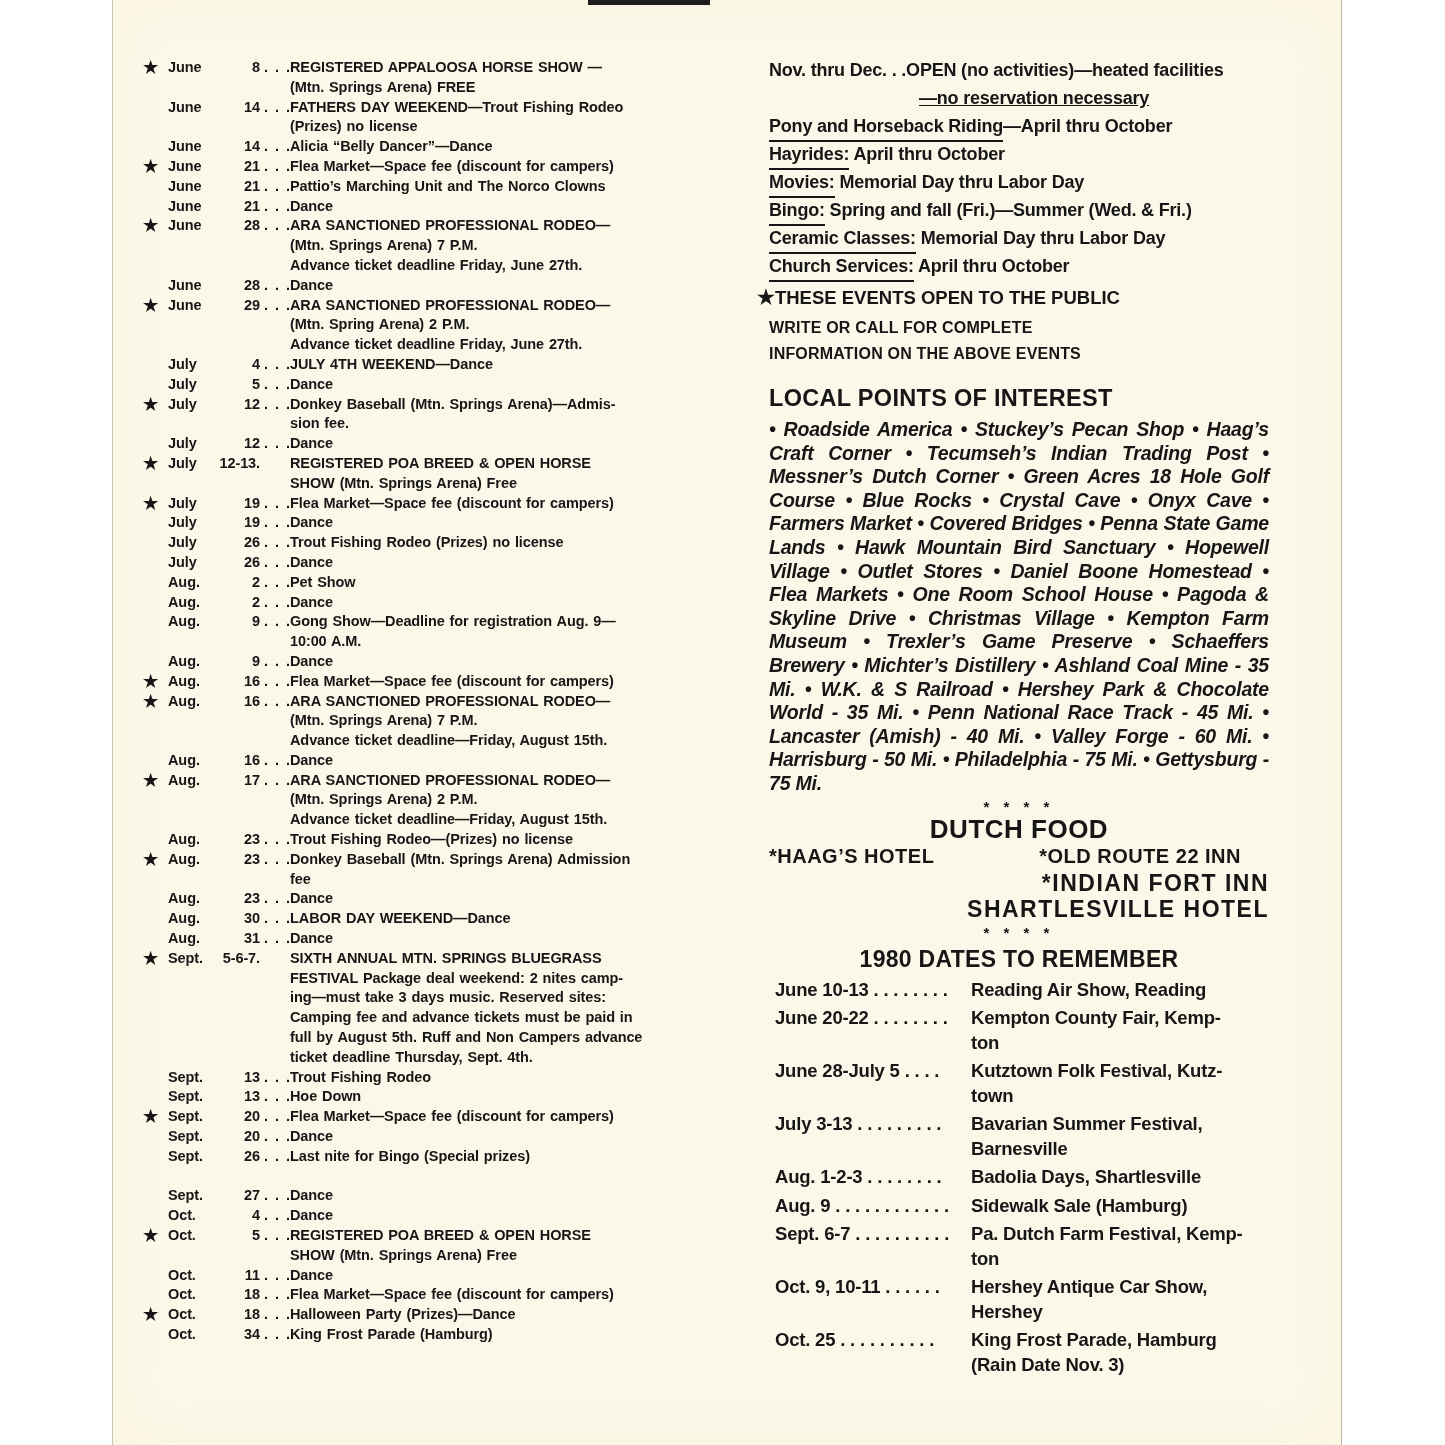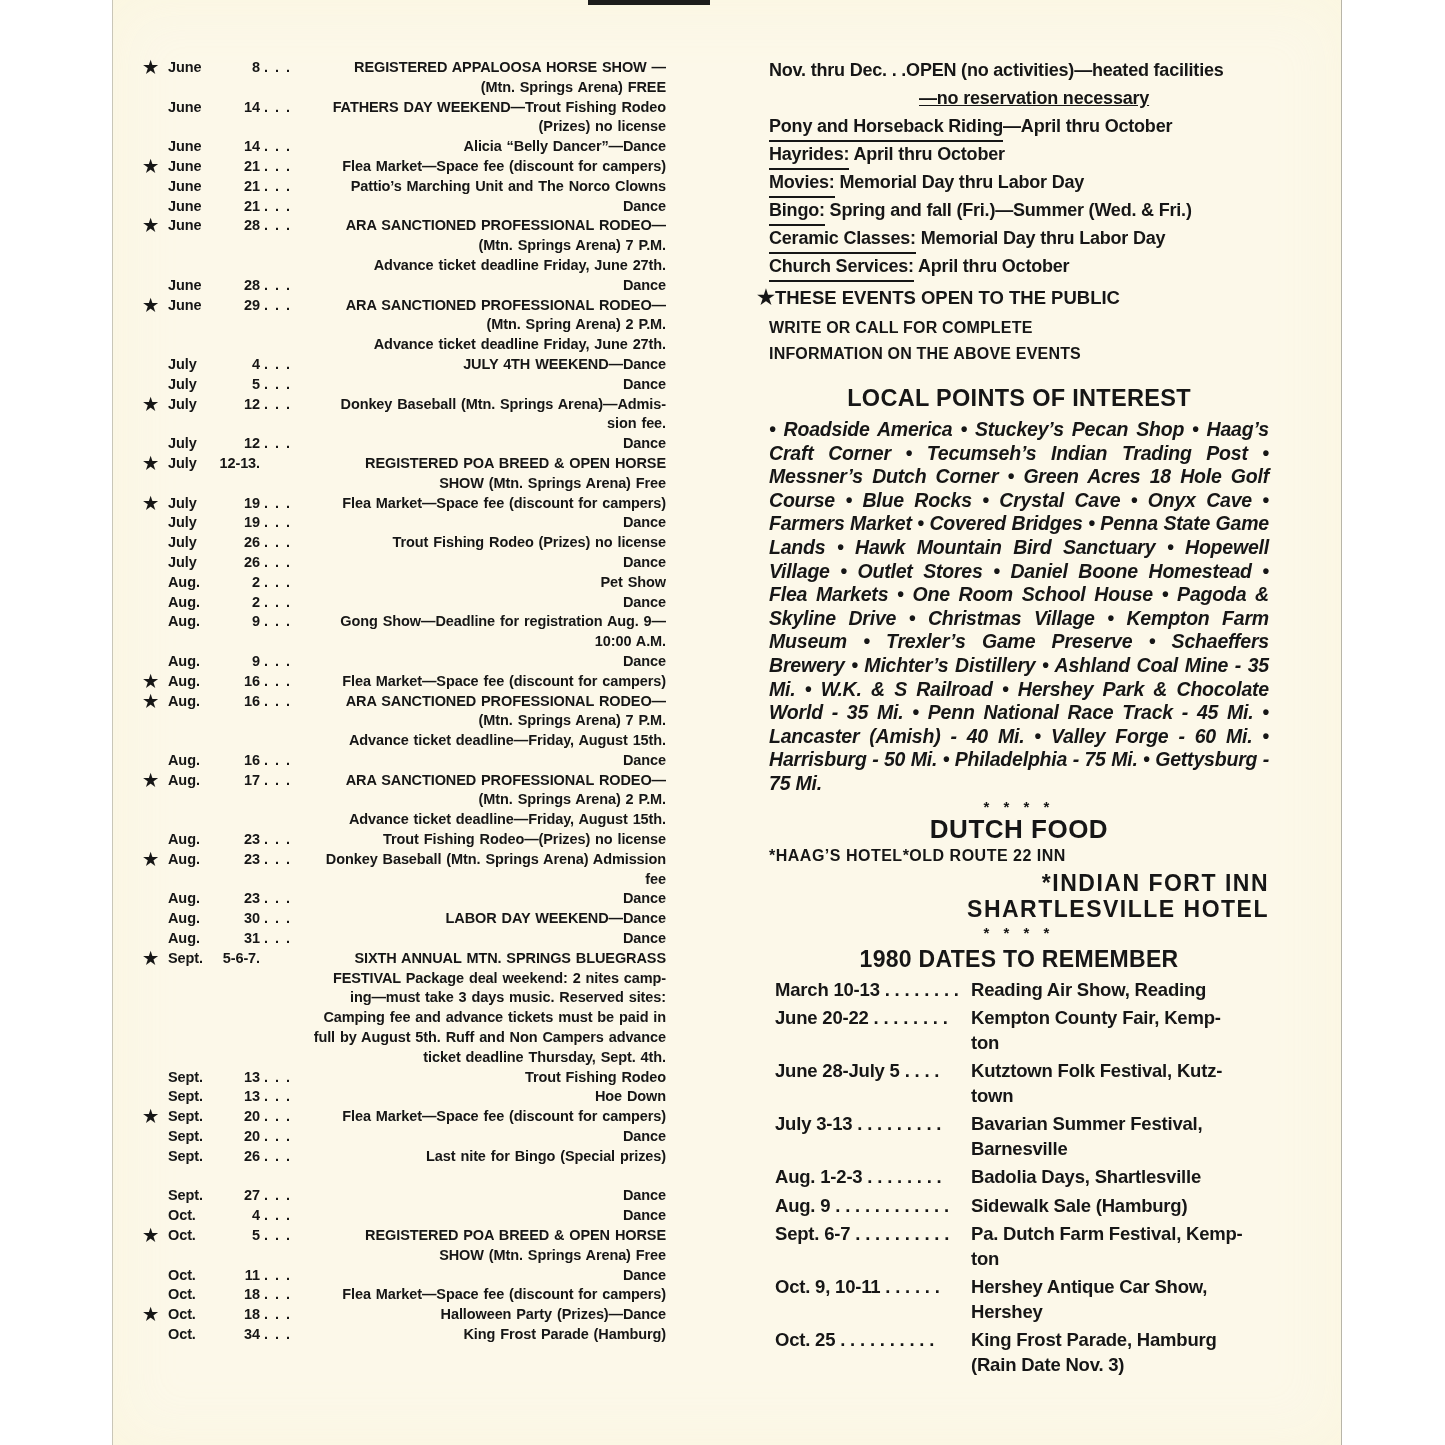--- a/index.html
+++ b/index.html
@@ -20,39 +20,39 @@
 
   
   .col-left{
     position:absolute;left:146px;top:58px;width:520px;
     font-size:14.5px;line-height:19.8px;letter-spacing:-0.1px;word-spacing:1px;
   }
   .ev{display:grid;grid-template-columns:22px 46px 48px 28px 1fr;align-items:start;min-height:19.8px;}
   .ev .star{font-size:17px;margin-left:-3px;}
   .ev .day{text-align:right;padding-right:2px;}
   .ev .dots{overflow:hidden;white-space:nowrap;letter-spacing:1px;padding-left:2px;}
-  .ev .desc{white-space:pre-line;text-align:right;}
+  .ev .desc{white-space:pre-line;}
 
   
   .col-right{position:absolute;left:769px;top:56px;width:500px;}
   .info{font-size:18px;line-height:28px;letter-spacing:-0.2px;}
   .info .u{border-bottom:2px solid #161616;padding-bottom:4px;}
   .info .cont{display:block;margin-left:150px;text-decoration:underline;}
   .info .cont:empty{display:none;}
   .public-note{font-size:18.5px;line-height:26px;margin-top:4px;margin-left:-12px;}
   .public-note .star{font-size:20px;}
   .write-call{white-space:pre-line;font-size:16px;line-height:26px;margin-top:4px;letter-spacing:0.2px;}
-  .lpi-title{text-align:center;font-size:23.5px;margin-top:18px;letter-spacing:0.3px;}
+  .lpi-title{text-align:left;font-size:23.5px;margin-top:18px;letter-spacing:0.3px;}
   .lpi-text{
     margin-top:6px;font-style:italic;font-size:19.5px;line-height:23.6px;
     text-align:justify;letter-spacing:-0.2px;
   }
   .sep{text-align:center;font-size:15px;letter-spacing:5px;line-height:18px;margin-top:2px;}
   .dutch-title{text-align:center;font-size:26px;line-height:26px;letter-spacing:0.5px;}
-  .hotels{display:flex;padding-right:28px;font-size:16px;line-height:28px;letter-spacing:0.5px;}
+  .hotels{display:flex;justify-content:space-between;padding-right:28px;font-size:20px;line-height:28px;letter-spacing:0.5px;}
   .hotel-center{text-align:right;font-size:23px;line-height:26px;letter-spacing:1.5px;}
   .dates-title{text-align:center;font-size:23px;line-height:30px;margin-top:2px;letter-spacing:0.3px;}
   .dates{margin-top:4px;padding-left:6px;}
   .dt{display:grid;grid-template-columns:196px 1fr;font-size:18.5px;line-height:24.5px;margin-bottom:4px;letter-spacing:-0.2px;}
   .dt .dlabel{overflow:hidden;white-space:nowrap;}
   .dt .ddesc{white-space:pre-line;}
 </style>
 </head>
 <body>
 
@@ -501,21 +501,21 @@
     <span>*OLD ROUTE 22 INN</span>
   </div>
   <div class="hotel-center">*INDIAN FORT INN</div>
   <div class="hotel-center">SHARTLESVILLE HOTEL</div>
   <div class="sep">* * * *</div>
 
   <div class="dates-title">1980 DATES TO REMEMBER</div>
   <div class="dates">
 
       <div class="dt">
-        <span class="dlabel">March 10-13 . . . . . . . .</span>
+        <span class="dlabel">June 10-13 . . . . . . . .</span>
         <span class="ddesc">Reading Air Show, Reading</span>
       </div>
 
       <div class="dt">
         <span class="dlabel">June 20-22 . . . . . . . .</span>
         <span class="ddesc">Kempton County Fair, Kemp-
 ton</span>
       </div>
 
       <div class="dt">

